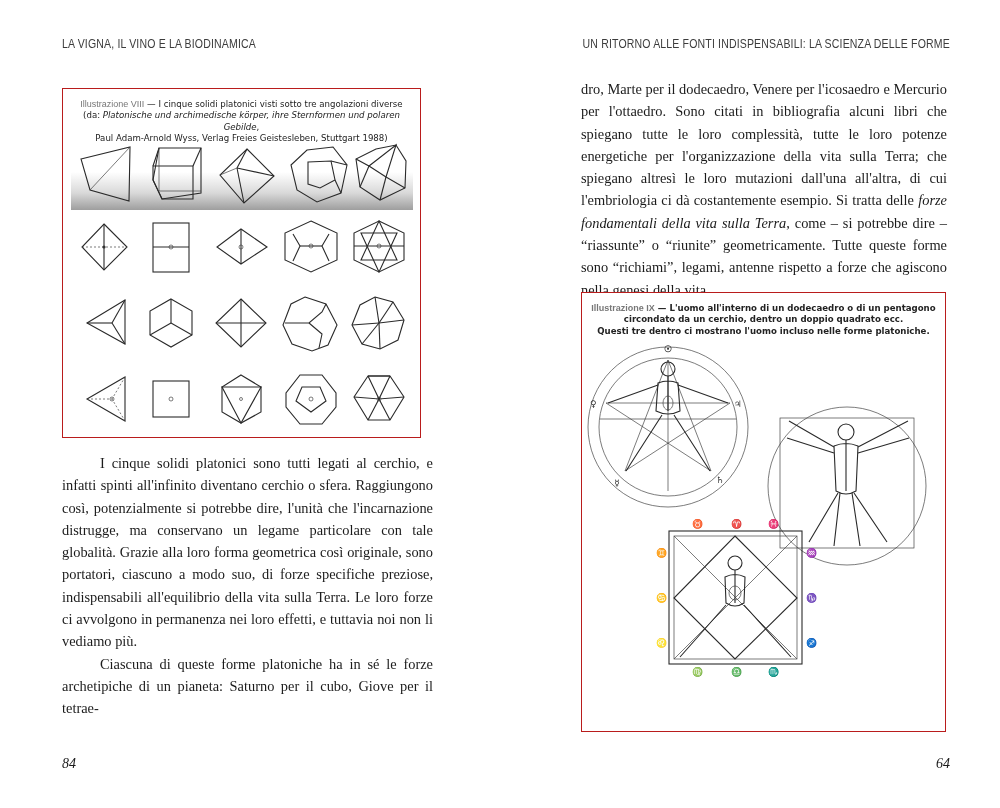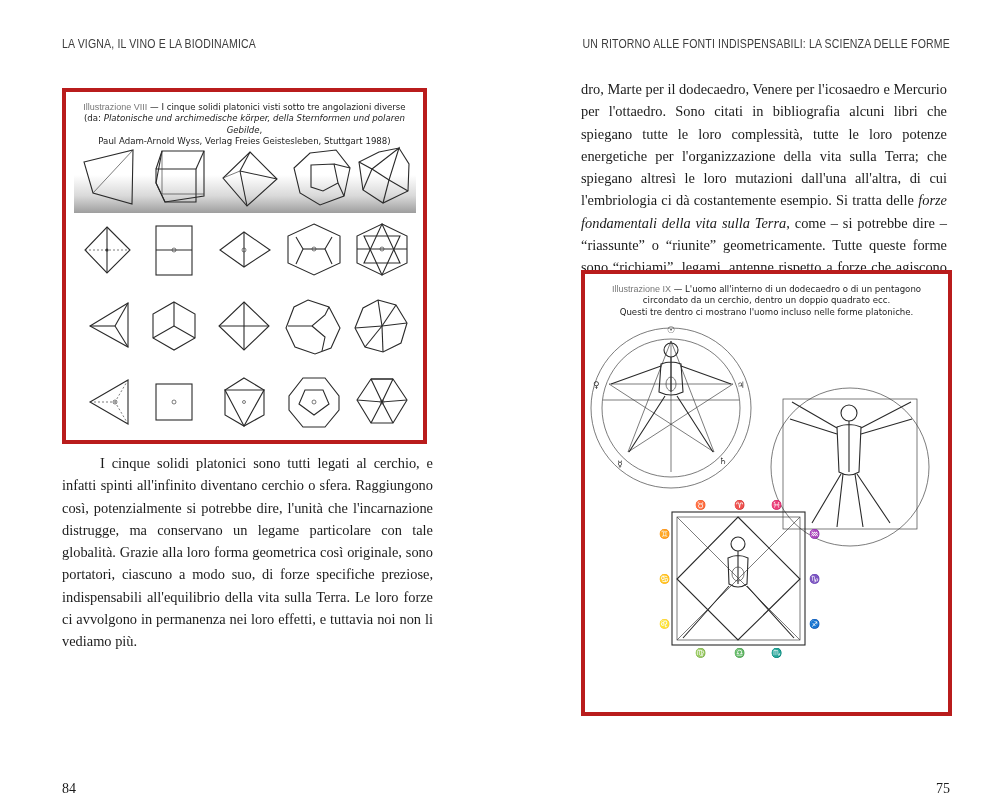--- a/index.html
+++ b/index.html
@@ -9,63 +9,63 @@
   .right { left: 500px; }
   .running-head {
     position: absolute; top: 36px;
     font-family: "Liberation Sans", sans-serif;
     font-size: 13.5px; letter-spacing: 0.2px; color: #3c3c3c;
     transform: scaleX(0.78); white-space: nowrap;
   }
   .left .running-head { left: 62px; transform-origin: left center; }
   .right .running-head { right: 50px; transform-origin: right center; }
   .figure {
-    position: absolute; border: 4px solid #b91c1c; background: #fff;
+    position: absolute; border: 1px solid #b91c1c; background: #fff;
   }
   .left .figure { left: 62px; top: 88px; width: 357px; height: 348px; }
-  .right .figure { left: 81px; top: 270px; width: 363px; height: 438px; }
+  .right .figure { left: 81px; top: 292px; width: 363px; height: 438px; font-weight: bold; }
   .caption {
     font-family: "DejaVu Sans", sans-serif; font-size: 8.6px; line-height: 11.4px;
     color: #222; text-align: center; padding: 10px 6px 0 6px;
   }
   .caption .lab { color: #777; font-family: "Liberation Sans", sans-serif; font-size: 9px; }
   .caption i { font-style: italic; }
   .body-text {
     position: absolute;
     font-family: "Liberation Serif", serif; font-size: 14.4px; line-height: 22.3px; color: #1b1b1b;
     text-align: justify;
   }
   .left .body-text { left: 62px; top: 452px; width: 371px; }
   .right .body-text { left: 81px; top: 78px; width: 366px; }
   .body-text p { margin: 0; }
   .body-text .indent { text-indent: 38px; }
   .folio {
-    position: absolute; top: 781px;
-    font-family: "Liberation Serif", serif; font-size: 14px; color: #1b1b1b;
+    position: absolute; top: 756px;
+    font-family: "Liberation Serif", serif; font-size: 14px; color: #1b1b1b; font-style: italic;
   }
   .left .folio { left: 62px; }
   .right .folio { right: 50px; }
   svg { position: absolute; }
   .solids { left: 1px; top: 46px; }
   .men { left: 2px; top: 48px; }
   .stroke { fill: none; stroke: #2a2a2a; stroke-width: 1.1; }
   .thin { fill: none; stroke: #444; stroke-width: 0.7; }
   .dash { fill: none; stroke: #444; stroke-width: 0.7; stroke-dasharray: 2 2; }
   .glyph { font-family: "DejaVu Serif", serif; font-size: 9px; fill: #333; }
 </style>
 </head>
 <body>
 
 <div class="page left">
   <div class="running-head">LA VIGNA, IL VINO E LA BIODINAMICA</div>
 
   <div class="figure">
     <div class="caption">
       <span class="lab">Illustrazione VIII</span><span> — </span><span>I cinque solidi platonici visti sotto tre angolazioni diverse</span><br>
-      <span>(da: </span><i>Platonische und archimedische körper, della Sternformen und polaren Gebilde</i><span>,</span><br>
+      <span>(da: </span><i>Platonische und archimedische körper, ihre Sternformen und polaren Gebilde</i><span>,</span><br>
       <span>Paul Adam-Arnold Wyss, Verlag Freies Geistesleben, Stuttgart 1988)</span>
     </div>
     <svg class="solids" width="355" height="300" viewBox="0 0 355 300">
       <defs>
         <linearGradient id="band" x1="0" y1="0" x2="0" y2="1">
           <stop offset="0" stop-color="#ffffff"></stop>
           <stop offset="0.55" stop-color="#d9d9d9"></stop>
           <stop offset="1" stop-color="#9e9e9e"></stop>
         </linearGradient>
       </defs>
@@ -194,20 +194,21 @@
           <polyline class="stroke" points="326,241 315,264 340,262"></polyline>
           <polyline class="stroke" points="304,285 315,264 326,285"></polyline>
           <line class="stroke" x1="304" y1="241" x2="326" y2="241"></line>
           <circle cx="315" cy="264" r="2" class="thin"></circle>
       </g>
     </svg>
   </div>
 
   <div class="body-text">
     <p class="indent">I cinque solidi platonici sono tutti legati al cerchio, e infatti spinti all'infinito diventano cerchio o sfera. Raggiungono così, potenzialmente si potrebbe dire, l'unità che l'incarnazione distrugge, ma conservano un legame particolare con tale globalità. Grazie alla loro forma geometrica così originale, sono portatori, ciascuno a modo suo, di forze specifiche preziose, indispensabili all'equilibrio della vita sulla Terra. Le loro forze ci avvolgono in permanenza nei loro effetti, e tuttavia noi non li vediamo più.</p>
+    <p class="indent">Ciascuna di queste forme platoniche ha in sé le forze archetipiche di un pianeta: Saturno per il cubo, Giove per il tetrae-</p>
   </div>
 
   <div class="folio">84</div>
 </div>
 
 <div class="page right">
   <div class="running-head">UN RITORNO ALLE FONTI INDISPENSABILI: LA SCIENZA DELLE FORME</div>
 
   <div class="body-text">
     <p><span>dro, Marte per il dodecaedro, Venere per l'icosaedro e Mercurio per l'ottaedro. Sono citati in bibliografia alcuni libri che spiegano tutte le loro complessità, tutte le loro potenze energetiche per l'organizzazione della vita sulla Terra; che spiegano altresì le loro mutazioni dall'una all'altra, di cui l'embriologia ci dà costantemente esempio. Si tratta delle </span><i>forze fondamentali della vita sulla Terra</i><span>, come – si potrebbe dire – “riassunte” o “riunite” geometricamente. Tutte queste forme sono “richiami”, legami, antenne rispetto a forze che agiscono nella genesi della vita</span></p>
@@ -267,14 +268,14 @@
         <text class="glyph" x="222" y="215">♒</text>
         <text class="glyph" x="222" y="260">♑</text>
         <text class="glyph" x="222" y="305">♐</text>
         <text class="glyph" x="108" y="334">♍</text>
         <text class="glyph" x="147" y="334">♎</text>
         <text class="glyph" x="184" y="334">♏</text>
       </g>
     </svg>
   </div>
 
-  <div class="folio">75</div>
+  <div class="folio">64</div>
 </div>
 
 </body></html>

